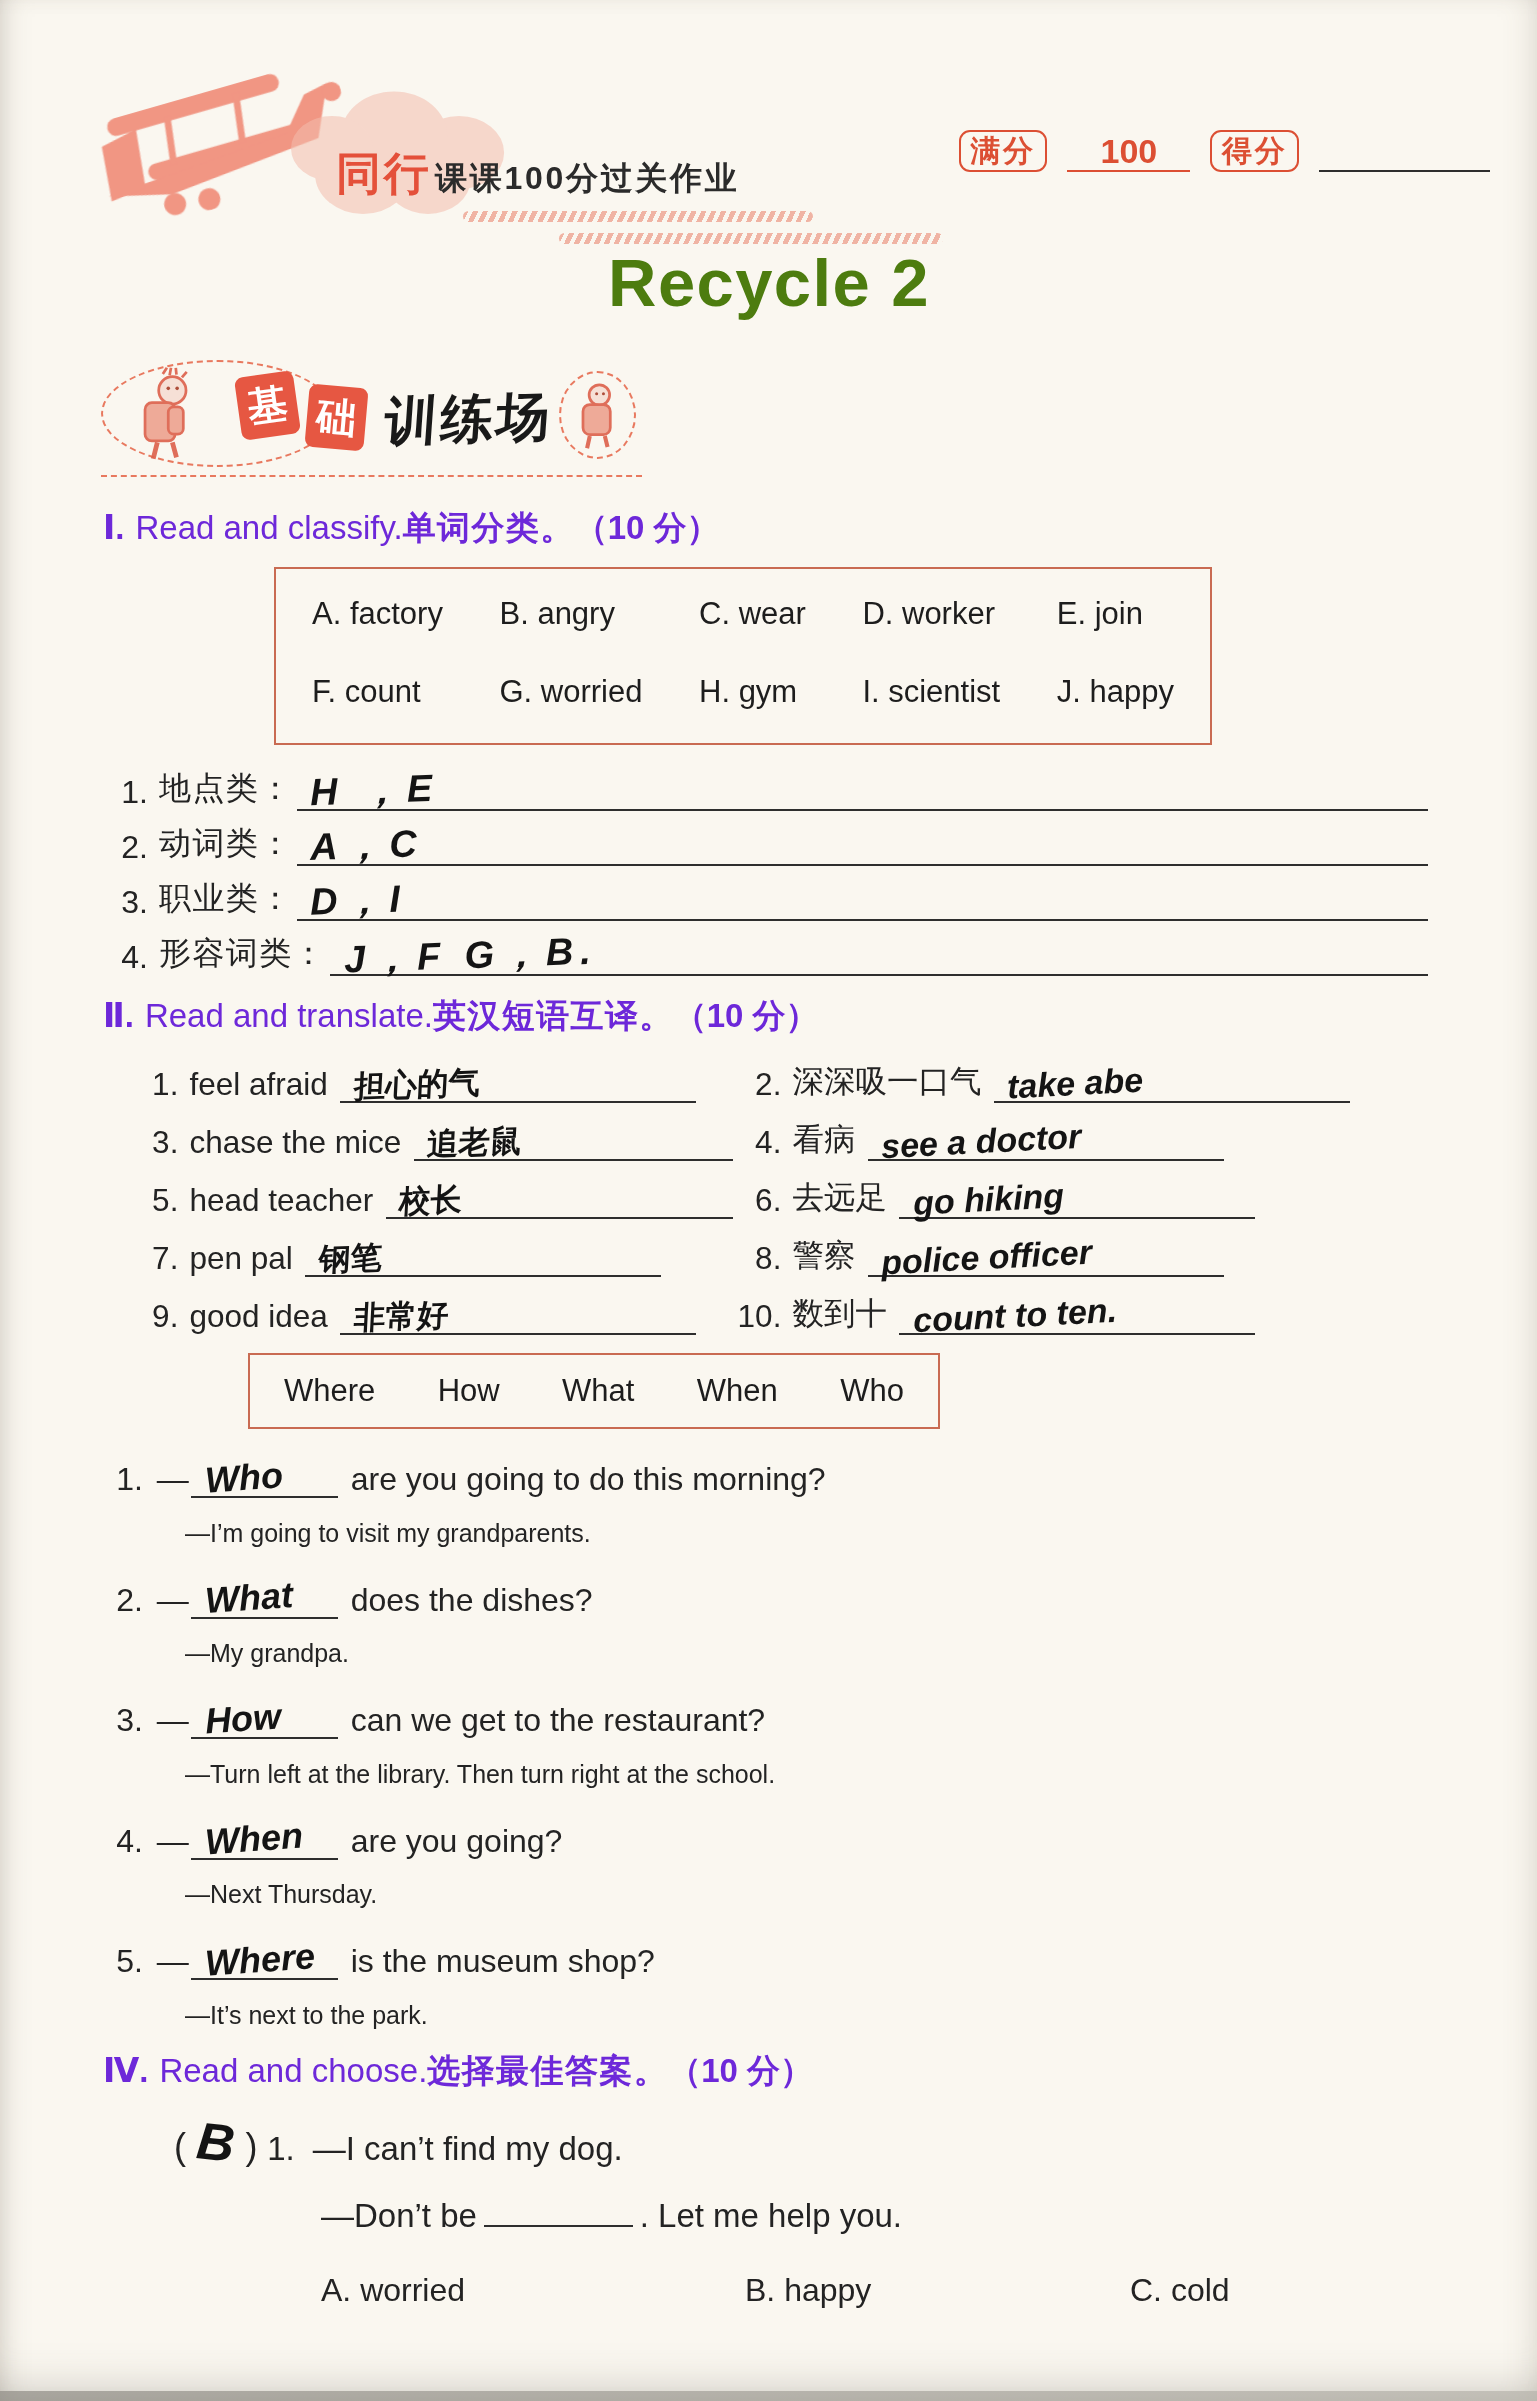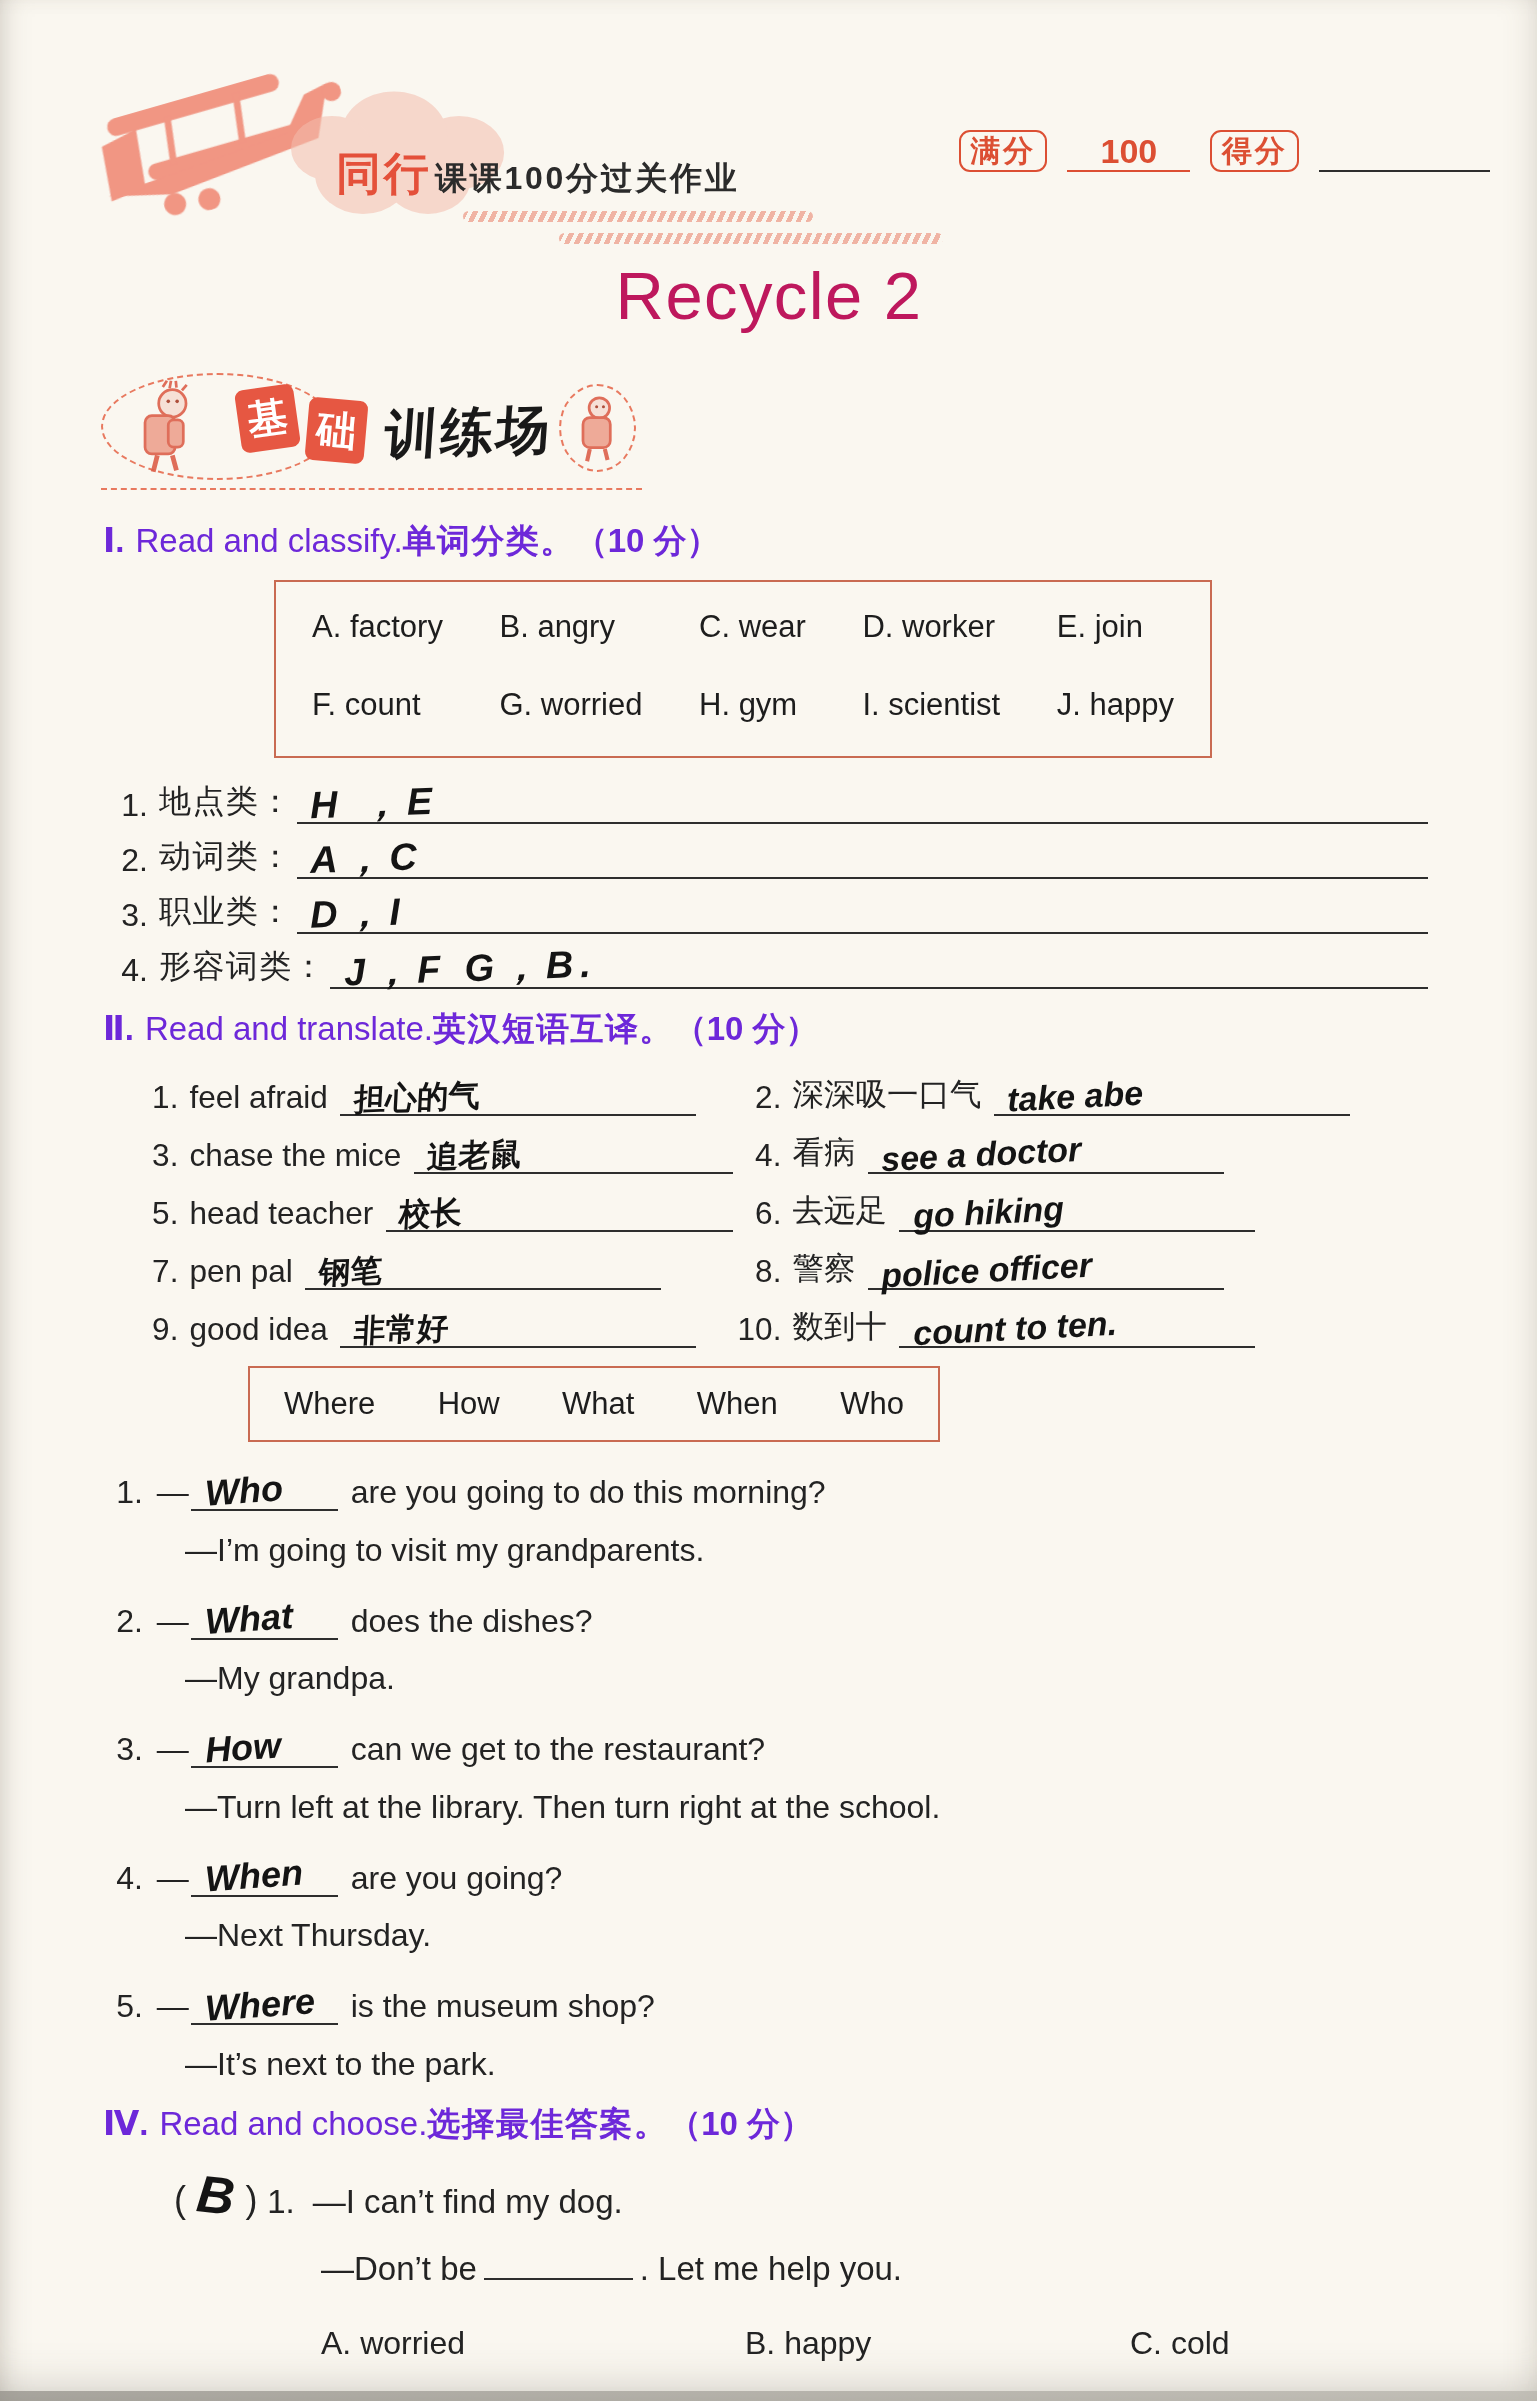--- a/index.html
+++ b/index.html
@@ -31,21 +31,21 @@
 
   .scorebar { position:absolute; right:48px; top:130px; display:flex; align-items:flex-end; gap:20px; }
   .score-box { border:2.7px solid #dc4f33; border-radius:11px; color:#dc4f33; font-size:30px;
     font-weight:700; padding:4.1px 9.6px; letter-spacing:2.7px; line-height:1; }
   .score-line { display:inline-block; border-bottom:2.7px solid #dc4f33; text-align:center;
     color:#dc4f33; font-size:34px; font-weight:700; padding:0 4.1px 2.7px; line-height:1; }
   .score-line.full { width:123px; }
   .score-line.blank { width:171px; height:38px; }
 
   
-  .page-title { margin-top:24px; text-align:center; font-size:67px; font-weight:400; color:#be185d; letter-spacing:1.4px; }
+  .page-title { margin-top:11px; text-align:center; font-size:67px; font-weight:700; color:#4d7c0f; letter-spacing:1.4px; }
 
   
   .badge { position:relative; margin:38px 0 0 101px; width:541px; height:118px;
     border-bottom:2.7px dashed #e8795f; }
   .badge-oval { position:absolute; left:0; top:1.4px; width:233px; height:107px;
     border:2.7px dashed #e8795f; border-radius:50%; }
   .badge-kid { position:absolute; left:29px; top:8.2px; }
   .stamp { position:absolute; width:59px; height:63px; background:#e65742; border-radius:8.2px;
     color:#fff; font-family:"Liberation Serif","DejaVu Serif",serif; font-weight:700;
     font-size:40px; display:flex; align-items:center; justify-content:center; }
@@ -93,21 +93,21 @@
 
   .s3-head { margin-top:20.6px; }
   .word-box3 { margin:18px 0 0 145px; width:692px; border:2.7px solid #c96b52; padding:18px 34px;
     display:flex; justify-content:space-between; font-size:31px; color:#1d1d1d; }
   .s3-items { margin-top:5.5px; }
   .q-row { display:flex; align-items:flex-end; height:64px; font-size:32px; }
   .q-row .num { width:40px; text-align:right; margin-right:13.7px; }
   .q-row .dash { margin-right:2.7px; }
   .q-row .blank { width:147px; height:8.2px; }
   .q-row .qtext { margin-left:12.3px; }
-  .a-row { margin:20.6px 0 6.9px 82px; font-size:32px; }
+  .a-row { margin:20.6px 0 6.9px 82px; font-size:25px; }
 
   .s4-head { margin-top:22px; }
   .choice-row { margin:18px 0 0 71px; display:flex; align-items:flex-end; font-size:33px; }
   .paren { font-size:36px; }
   .choice-row .hw-s4 { margin:0 11px; position:relative; top:4.1px; }
   .choice-row .qno { margin:0 18px 0 9.6px; }
   .dontbe-row { margin:29px 0 0 218px; font-size:33px; }
   .inline-blank { display:inline-block; width:149px; border-bottom:2.1px solid #2e2e2e; height:6.9px; margin:0 6.9px; }
   .options-row { display:flex; margin:37px 0 0 218px; font-size:32px; }
   .opt-a { width:424px; }

